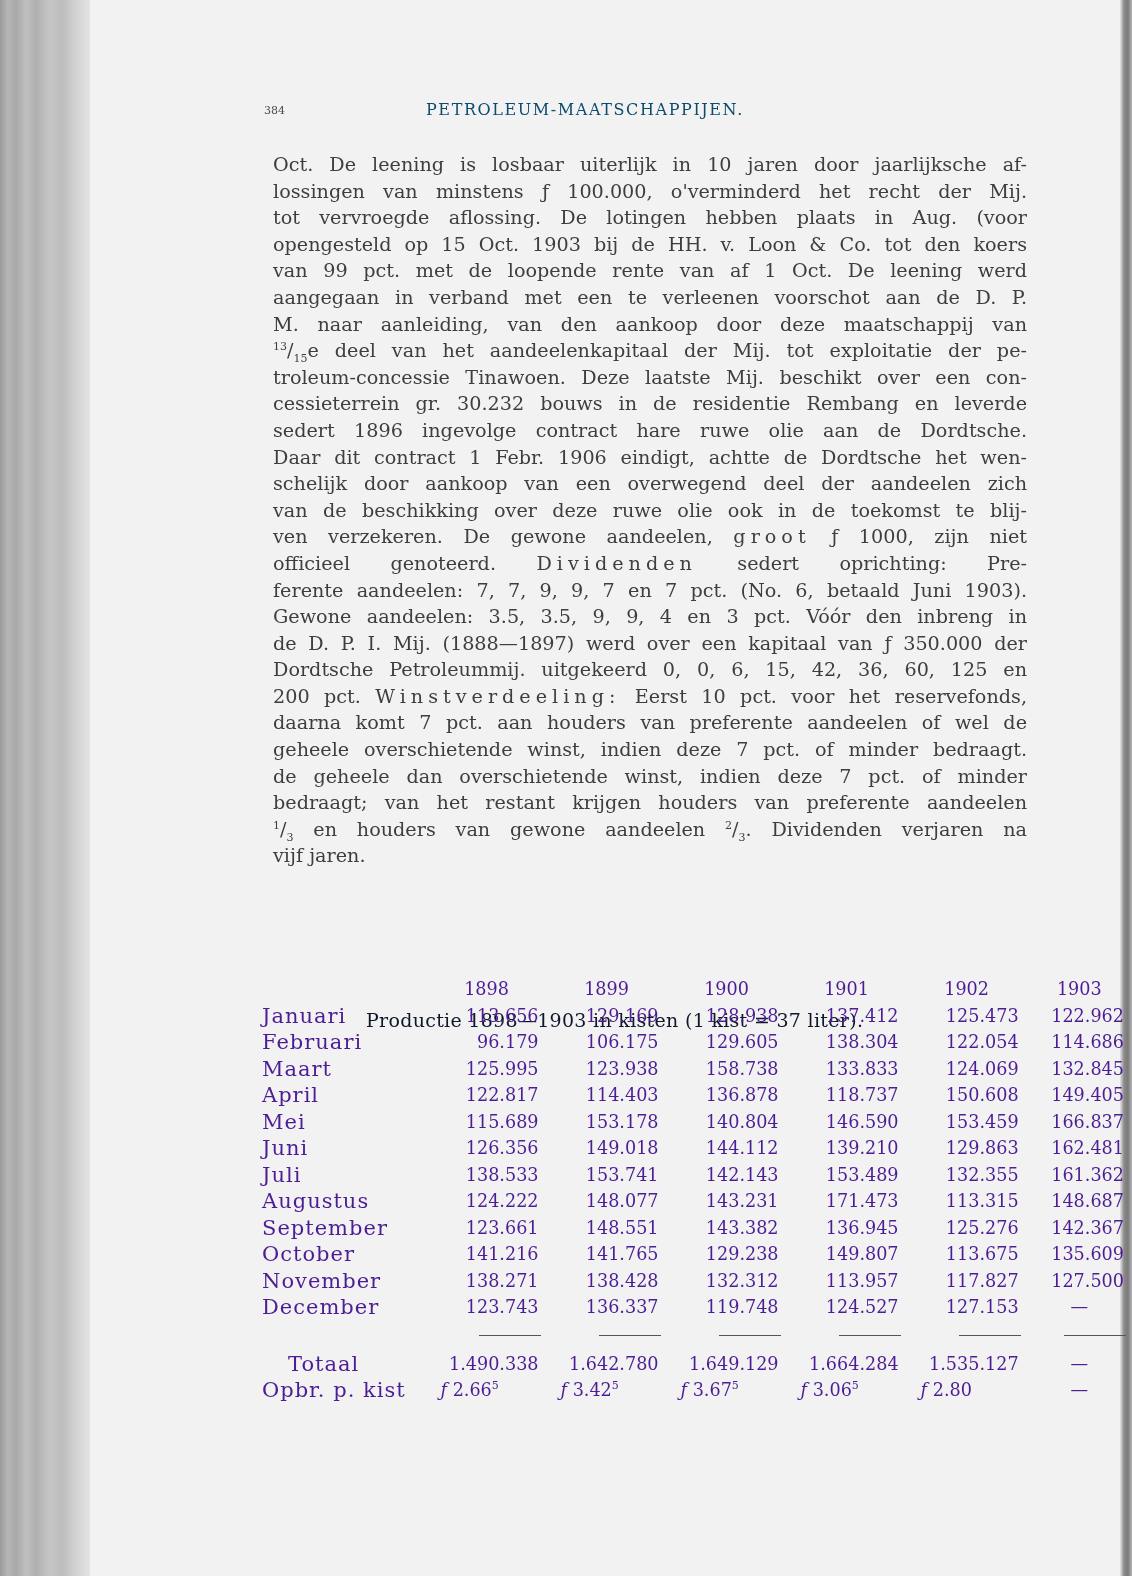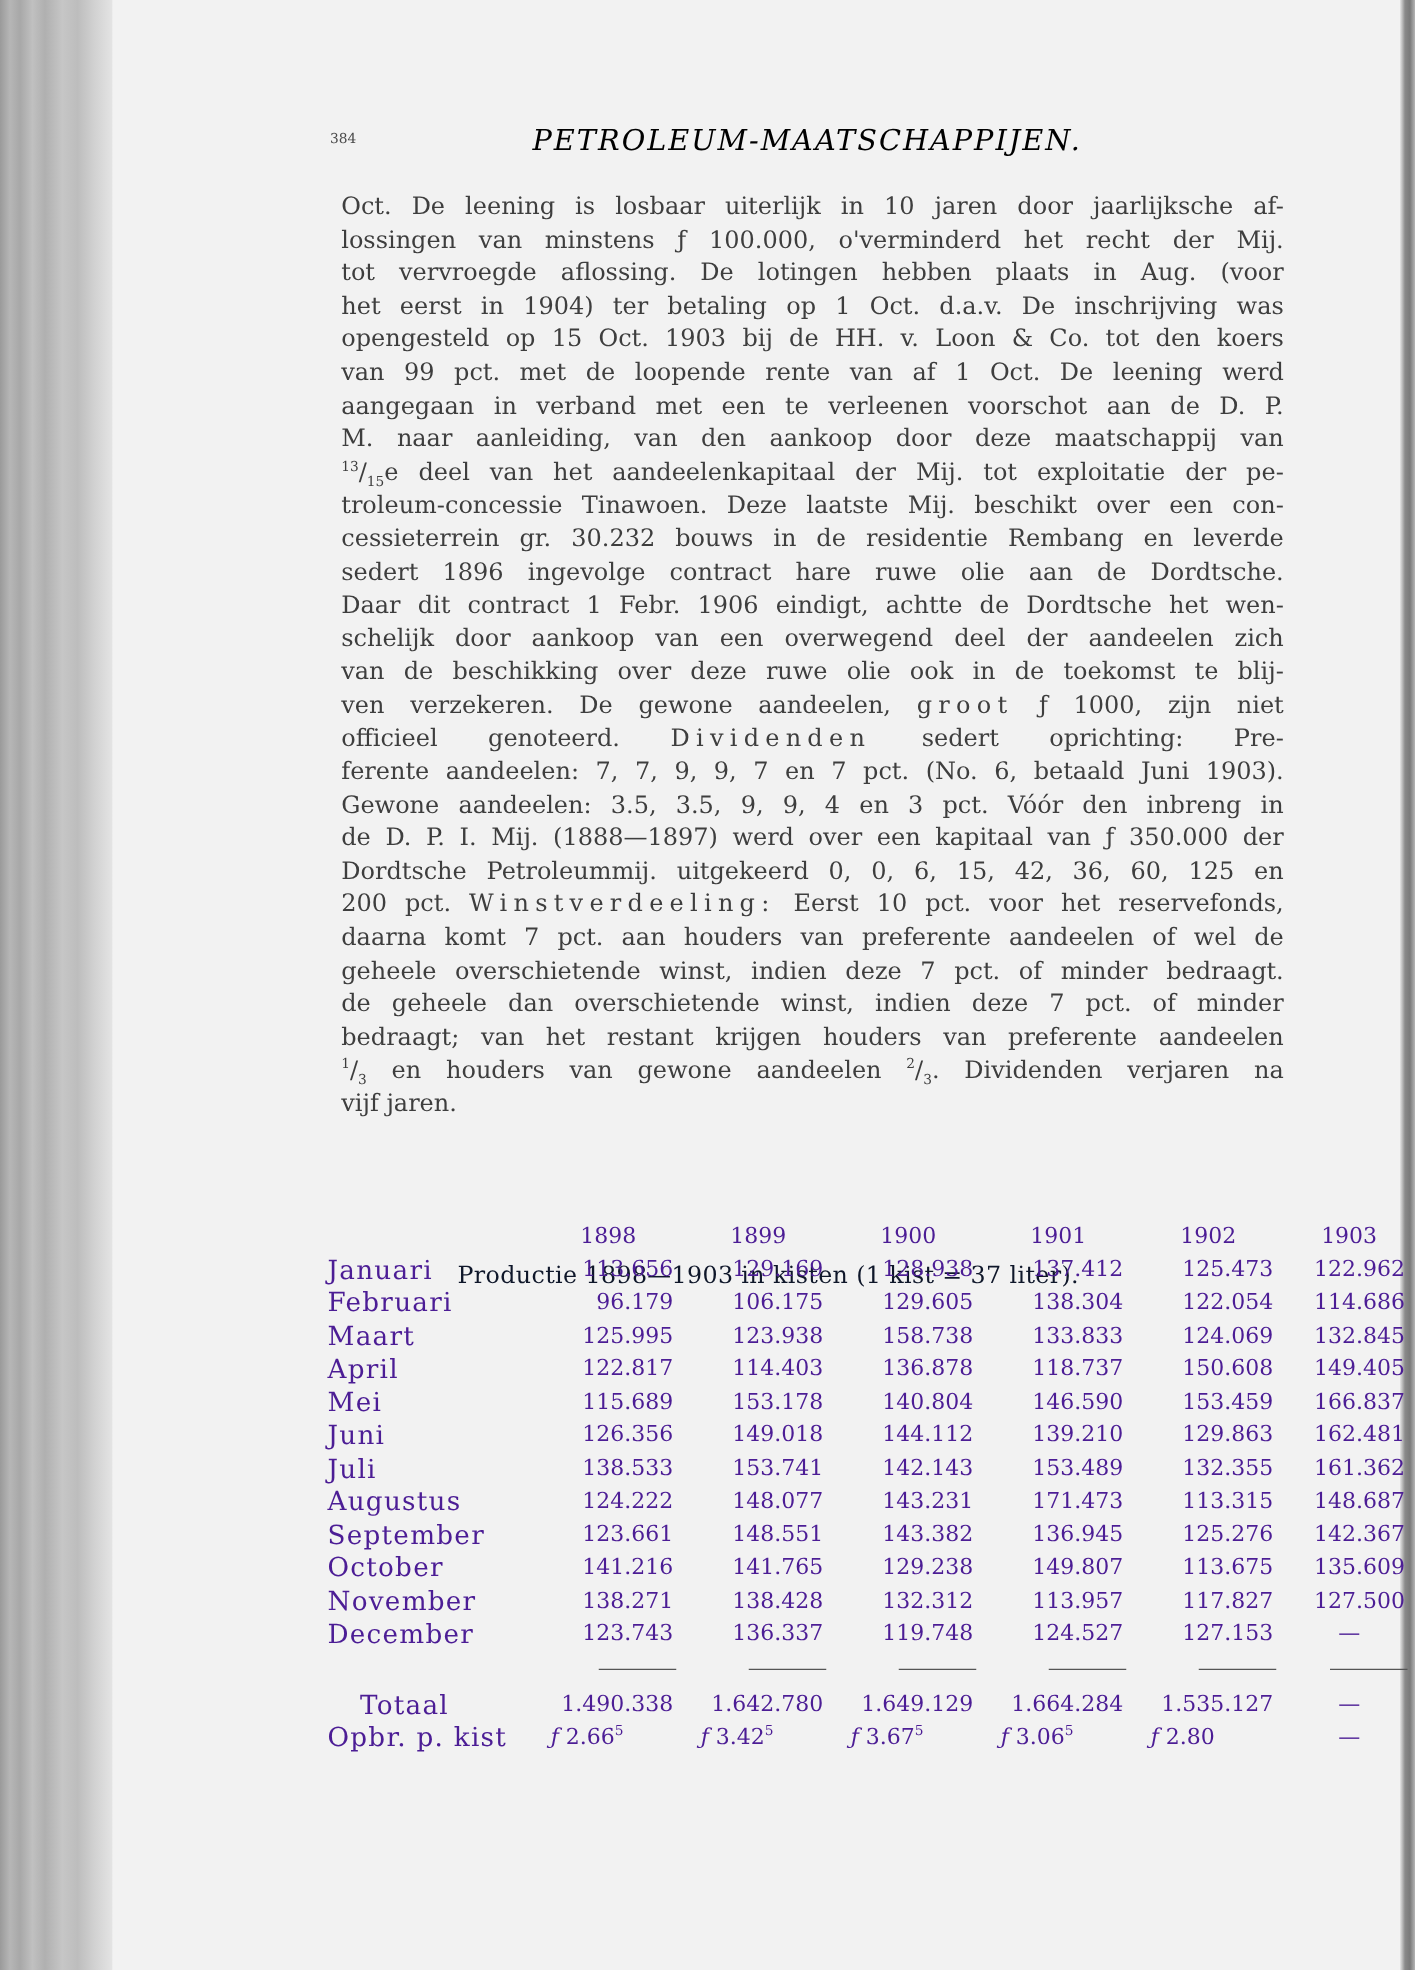--- a/index.html
+++ b/index.html
@@ -21,22 +21,22 @@
       position: absolute; left: 90px; top: 0; width: 1030px; height: 1576px;
       background: #f2f2f2;
     }
     .running-head {
       position: absolute; top: 100px; left: 264px; width: 660px; height: 30px;
     }
     .page-number {
       position: absolute; left: 0; top: 4px; font-size: 11px; color: #4a4a4a;
     }
     .head-title {
-      position: absolute; left: 162px; top: 0; font-size: 23px; font-style: italic;
-      letter-spacing: 1.6px; color: #000000;
+      position: absolute; left: 162px; top: 0; font-size: 16px; 
+      letter-spacing: 1.6px; color: #0c4a6e;
     }
     .body-text {
       position: absolute; left: 273px; top: 152px; width: 754px;
       font-size: 19.2px; line-height: 26.6px; text-align: justify; color: #3e3e3e;
     }
     .line { display: block; white-space: nowrap; text-align-last: justify; text-align: justify; }
     .line.last { text-align-last: left; }
     .spaced { letter-spacing: 5px; }
     sup, sub { font-size: 11px; line-height: 0; }
     .table-caption {
@@ -69,21 +69,20 @@
 
 <div class="running-head">
   <span class="page-number">384</span>
   <span class="head-title">PETROLEUM-MAATSCHAPPIJEN.</span>
 </div>
 
 <div class="body-text">
   <span class="line">Oct. De leening is losbaar uiterlijk in 10 jaren door jaarlijksche af-</span>
   <span class="line">lossingen van minstens ƒ 100.000, o'verminderd het recht der Mij.</span>
   <span class="line">tot vervroegde aflossing. De lotingen hebben plaats in Aug. (voor</span>
-  <span class="line">het eerst in 1904) ter betaling op 1 Oct. d.a.v. De inschrijving was</span>
   <span class="line">opengesteld op 15 Oct. 1903 bij de HH. v. Loon &amp; Co. tot den koers</span>
   <span class="line">van 99 pct. met de loopende rente van af 1 Oct. De leening werd</span>
   <span class="line">aangegaan in verband met een te verleenen voorschot aan de D. P.</span>
   <span class="line">M. naar aanleiding, van den aankoop door deze maatschappij van</span>
   <span class="line"><sup>13</sup>/<sub>15</sub><span>e deel van het aandeelenkapitaal der Mij. tot exploitatie der pe-</span></span>
   <span class="line">troleum-concessie Tinawoen. Deze laatste Mij. beschikt over een con-</span>
   <span class="line">cessieterrein gr. 30.232 bouws in de residentie Rembang en leverde</span>
   <span class="line">sedert 1896 ingevolge contract hare ruwe olie aan de Dordtsche.</span>
   <span class="line">Daar dit contract 1 Febr. 1906 eindigt, achtte de Dordtsche het wen-</span>
   <span class="line">schelijk door aankoop van een overwegend deel der aandeelen zich</span>

